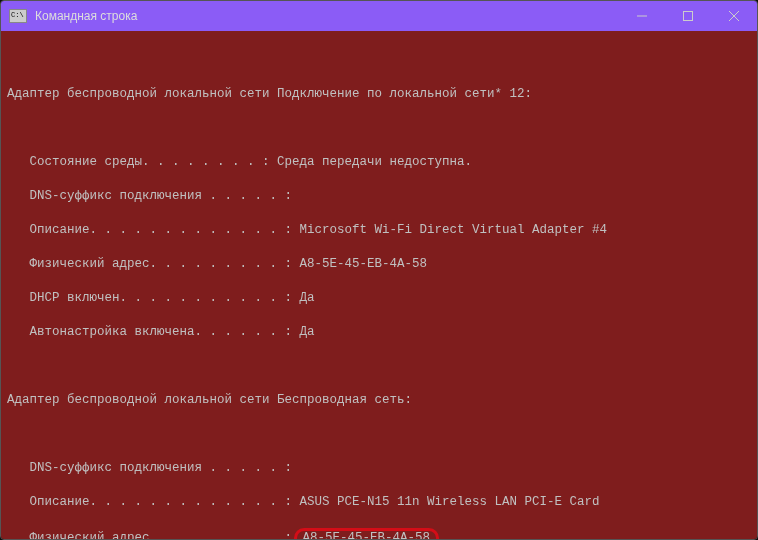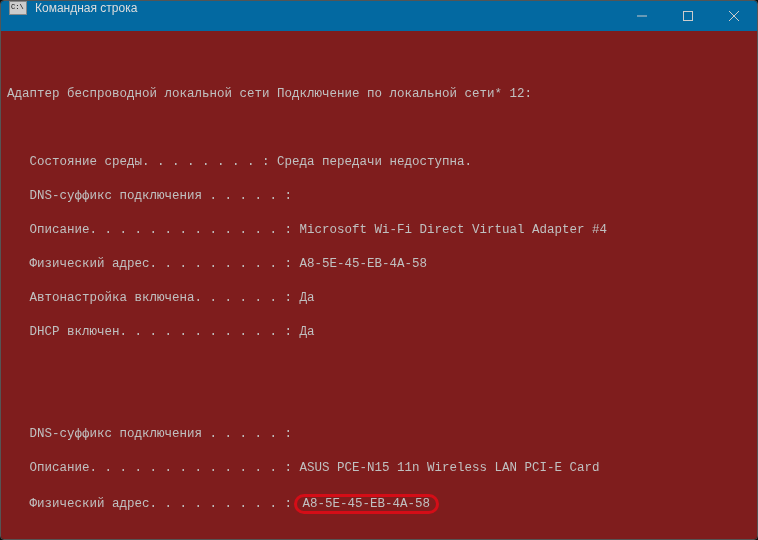--- a/index.html
+++ b/index.html
@@ -16,22 +16,23 @@
     height: 540px;
     display: flex;
     flex-direction: column;
     border: 1px solid #555;
     box-sizing: border-box;
     border-radius: 4px;
     overflow: hidden;
   }
   .title-bar {
     height: 30px;
-    background: #0369a1;
+    background: #8b5cf6;
     display: flex;
+    align-items: center;
     user-select: none;
   }
   .title-icon {
     width: 16px;
     height: 12px;
     margin-left: 8px;
     background: #ccc;
     position: relative;
     border: 1px solid #888;
   }
@@ -111,23 +112,24 @@
   </div>
 
   <div class="terminal">
 <div> </div>
 <div>Адаптер беспроводной локальной сети Подключение по локальной сети* 12:</div>
 <div> </div>
 <div>   Состояние среды. . . . . . . . : Среда передачи недоступна.</div>
 <div>   DNS-суффикс подключения . . . . . :</div>
 <div>   Описание. . . . . . . . . . . . . : Microsoft Wi-Fi Direct Virtual Adapter #4</div>
 <div>   Физический адрес. . . . . . . . . : A8-5E-45-EB-4A-58</div>
+<div>   DHCP включен. . . . . . . . . . . : Да</div>
 <div>   Автонастройка включена. . . . . . : Да</div>
-<div>   DHCP включен. . . . . . . . . . . : Да</div>
 <div> </div>
+<div>Адаптер беспроводной локальной сети Беспроводная сеть:</div>
 <div> </div>
 <div>   DNS-суффикс подключения . . . . . :</div>
 <div>   Описание. . . . . . . . . . . . . : ASUS PCE-N15 11n Wireless LAN PCI-E Card</div>
 <div><span>   Физический адрес. . . . . . . . . : </span><span class="highlight">A8-5E-45-EB-4A-58</span></div>
 
 
 
 
 
 

